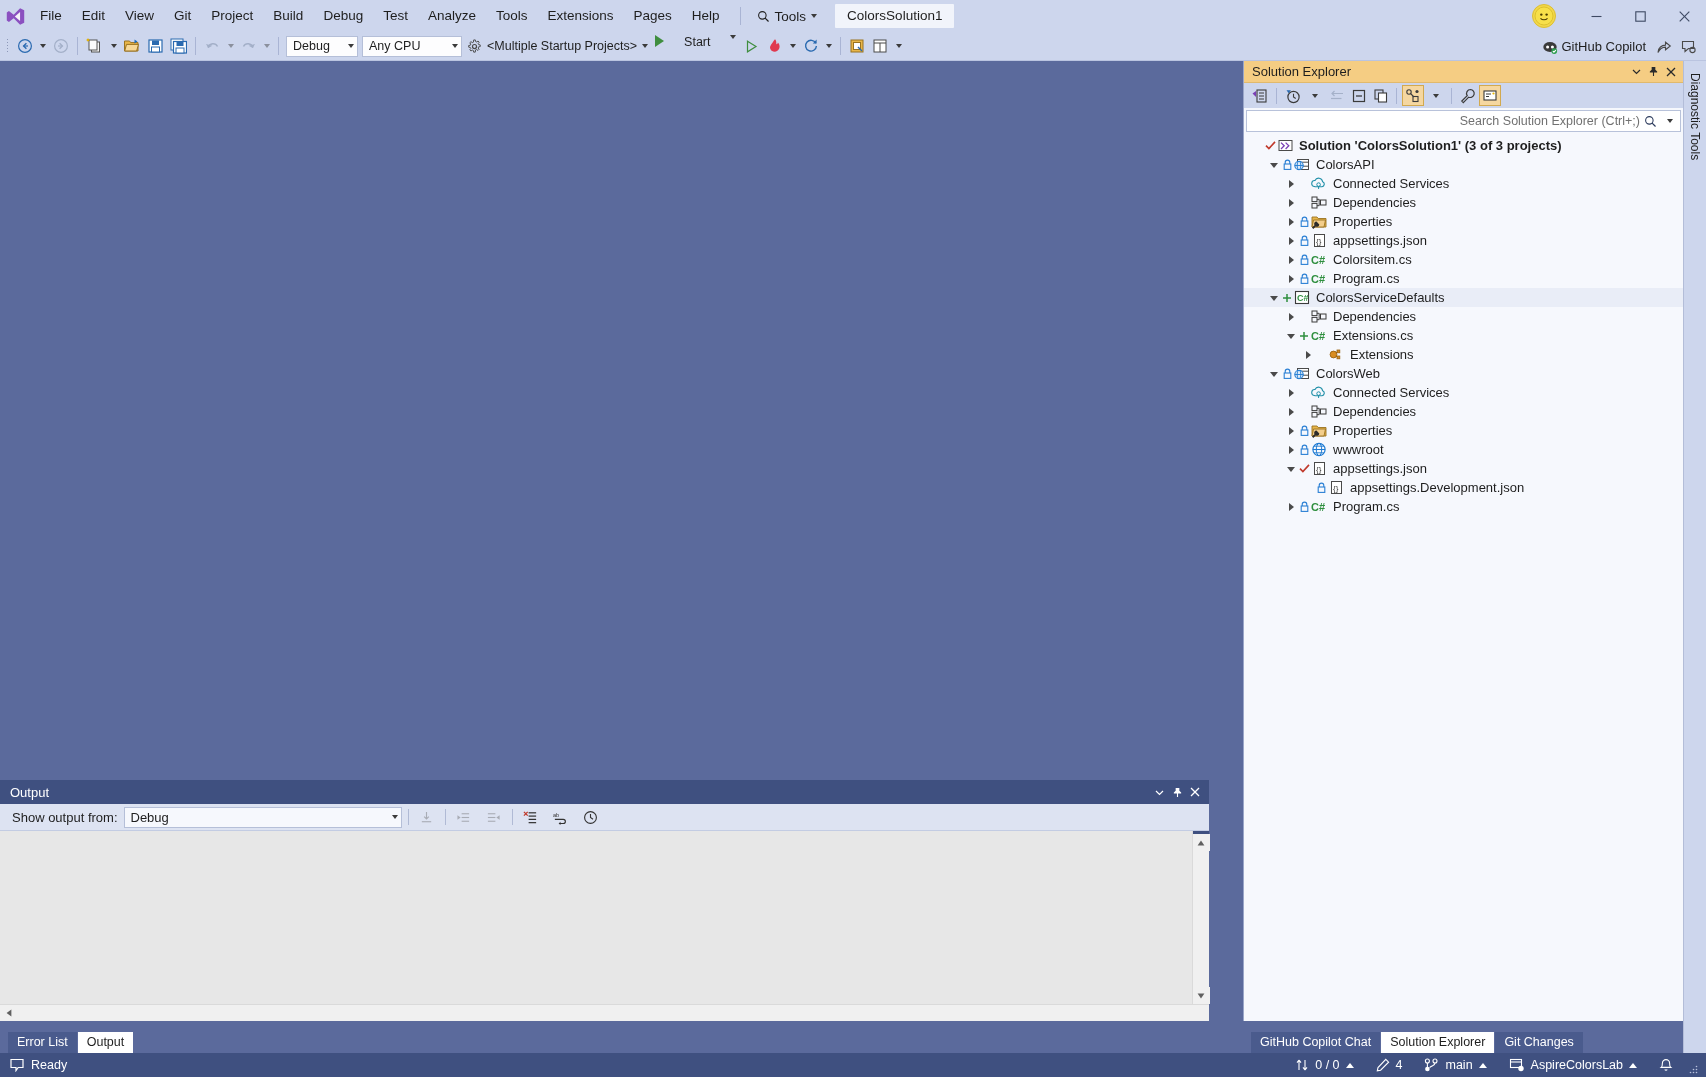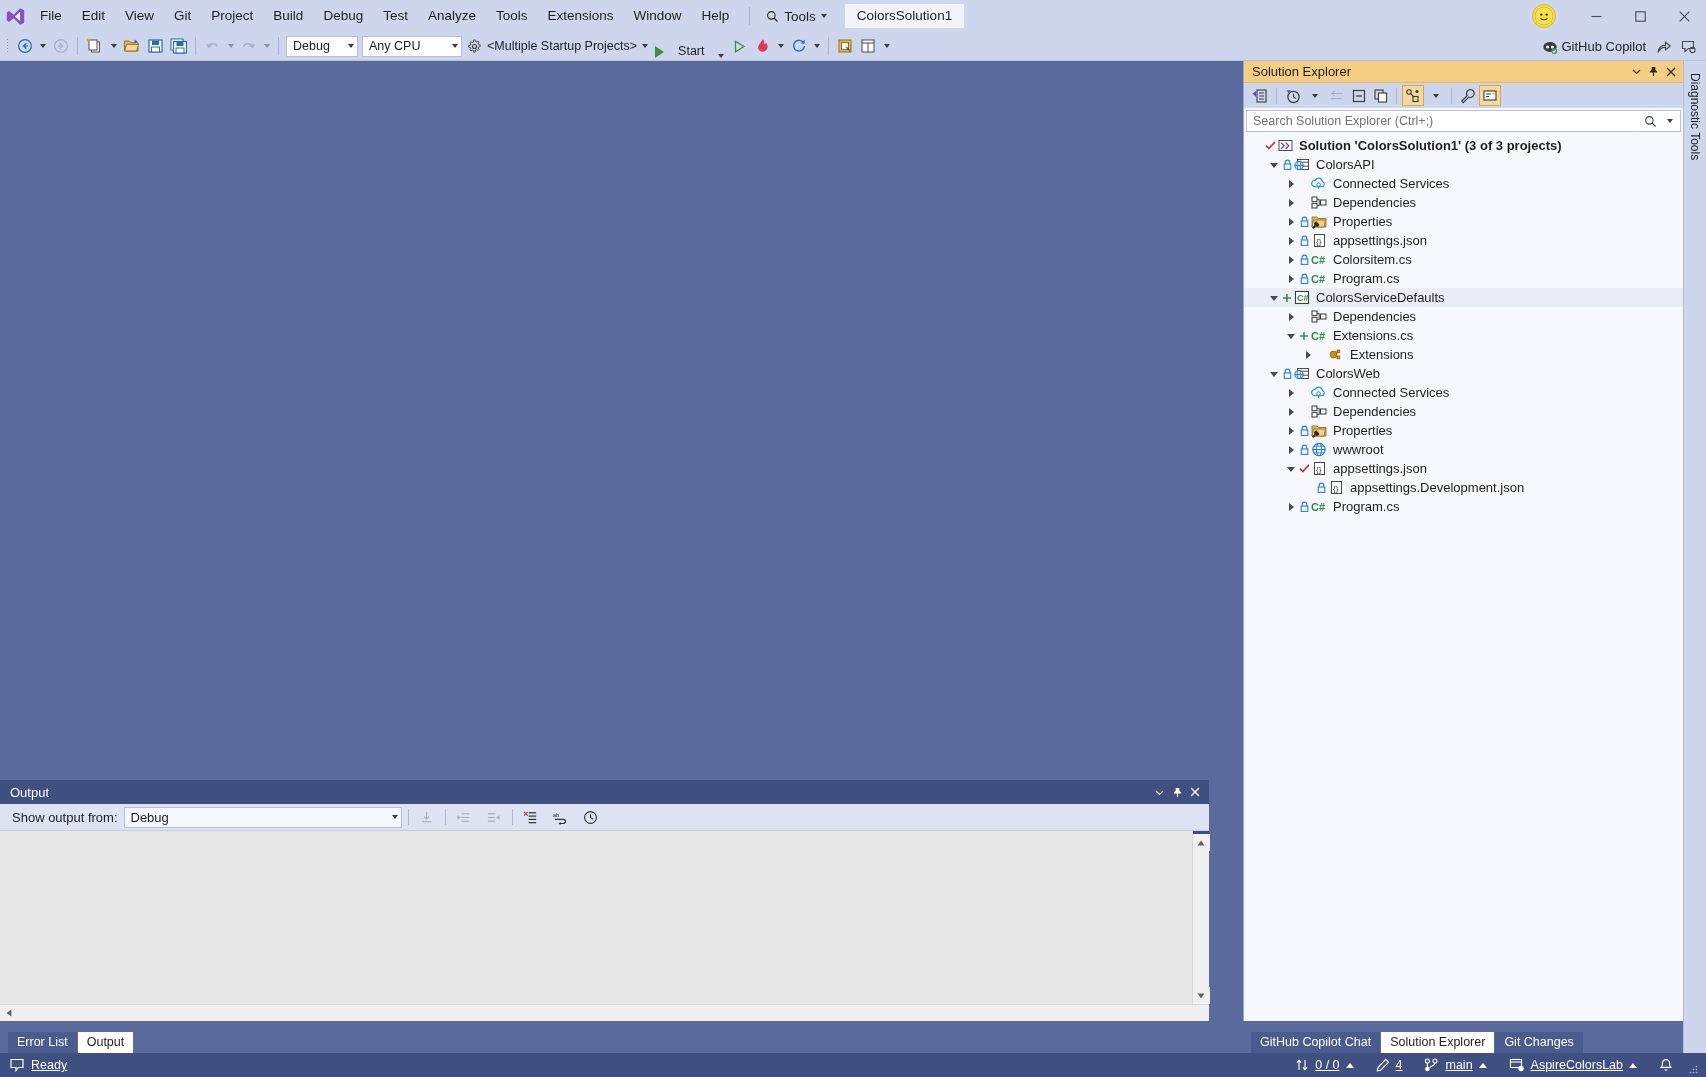--- a/index.html
+++ b/index.html
@@ -93,21 +93,21 @@
     display:flex; align-items:center; justify-content:space-between;
     padding: 0 3px 0 6px; font-size:12.5px; color:#1e1e1e; margin: 0 2px;
   }
   .tb-combo .cv { white-space:nowrap; overflow:hidden; }
   .combo-debug { width: 72px; }
   .combo-cpu { width: 100px; }
   .startup-proj {
     display:flex; align-items:center; gap:5px; height:23px; padding:0 3px; font-size:12.5px;
   }
   .start-btn {
-    display:flex;align-items:flex-end;gap:14px;height:23px;padding:0 4px; font-size:12.5px;
+    display:flex;align-items:flex-start;gap:20px;height:23px;padding:0 4px; font-size:12.5px;
   }
   .tri-green { width:0;height:0;border-left:9px solid #3f8e3f;border-top:6px solid transparent;border-bottom:6px solid transparent; }
   .copilot-right {
     position:absolute; right: 6px; top:0; height:29px; display:flex; align-items:center; gap:2px;
   }
   .copilot-lbl { font-size:13px; color:#1e1e1e; padding-right:4px;}
 
   
   .body { flex:1 1 auto; display:flex; min-height:0; background:#5b6a9c; }
   .left-col { flex: 1 1 auto; display:flex; flex-direction:column; min-width:0; }
@@ -170,21 +170,21 @@
     height:25px; background:#cdd6ed; display:flex; align-items:center; padding-left:6px; gap:1px;
   }
   .se-tb { height:21px; min-width:21px; display:flex;align-items:center;justify-content:center; padding:0 2px; }
   .se-tb.sel { background:#f5d7a0; border:1px solid #d2a94f; }
   .se-tb.disabled{opacity:.4;}
   .se-tsep { width:1px;height:16px;background:#a9b4d4;margin:0 4px; }
   .se-search {
     height:22px; background:#ffffff; border:1px solid #b8c2da; margin:2px 2px 1px 2px;
     display:flex;align-items:center; padding-left:6px; font-size:12.5px; color:#717171;
   }
-  .se-search .sp { flex:1 1 auto; }
+  .se-search .sp { flex:1 1 auto;text-align:right; }
   .se-search-ico { width:20px;height:20px;display:flex;align-items:center;justify-content:center;color:#2b3a5c;}
   .se-tree { flex:1 1 auto; background:#f6f8fd; padding-top:3px; overflow:hidden; }
 
   .row { height:19px; display:flex; align-items:center; font-size:13px; white-space:nowrap; color:#1e1e1e; }
   .row.selected { background:#e9edf7; }
   .row .ind { flex:0 0 auto; }
   .tw { width:14px; height:19px; display:flex;align-items:center;justify-content:center; flex:0 0 14px;}
   .tw-collapsed {
     width:0;height:0;border-left:5px solid #4a4a4a;border-top:4px solid transparent;border-bottom:4px solid transparent;
   }
@@ -196,21 +196,21 @@
   .g-lock { width:12px; color:#2a7fd4; font-size:11px; }
   .g-check { width:12px; color:#c0392b; font-size:12px; line-height:1; }
   .g-plus { width:12px; color:#2f8f3f; font-size:13px; line-height:1; }
   .ico { flex:0 0 18px; width:18px; height:19px; display:flex;align-items:center;justify-content:center; }
   .lbl { padding-left:5px; }
   .row.bold .lbl { font-weight:bold; }
 
   
   .statusbar {
     height:24px; flex:0 0 24px; background:#3f5080; color:#ffffff;
-    display:flex; align-items:center; font-size:12.5px; padding:0 2px;text-decoration:underline;
+    display:flex; align-items:center; font-size:12.5px; padding:0 2px;
   }
   .sb-left { display:flex; align-items:center; gap:7px; padding-left:8px; }
   .sb-right { margin-left:auto; display:flex; align-items:center; gap:4px; padding-right:4px;}
   .sb-item { display:flex; align-items:center; gap:6px; padding: 0 9px; height:24px; }
   .grip-corner { width:14px;height:24px; display:flex;align-items:flex-end;justify-content:flex-end; padding:0 2px 3px 0;}
 
   
   .diag-strip {
     flex:0 0 23px; background:#cdd6ed; border-left:1px solid #b3bdd8;
     display:flex; align-items:flex-start; justify-content:center; padding-top:8px;
@@ -238,21 +238,21 @@
       <div class="menu-item">Edit</div>
       <div class="menu-item">View</div>
       <div class="menu-item">Git</div>
       <div class="menu-item">Project</div>
       <div class="menu-item">Build</div>
       <div class="menu-item">Debug</div>
       <div class="menu-item">Test</div>
       <div class="menu-item">Analyze</div>
       <div class="menu-item">Tools</div>
       <div class="menu-item">Extensions</div>
-      <div class="menu-item">Window</div>
+      <div class="menu-item">Pages</div>
       <div class="menu-item">Help</div>
     </div>
     <div class="menu-sep"></div>
     <div class="searchbox">
       <span class="mag">
         <svg width="13" height="13" viewBox="0 0 16 16">
             <circle cx="6.6" cy="6.6" r="4.6" fill="none" stroke="#1e1e1e" stroke-width="1.3"></circle>
             <line x1="10" y1="10" x2="14.2" y2="14.2" stroke="#1e1e1e" stroke-width="1.5"></line>
           </svg>
       </span>

